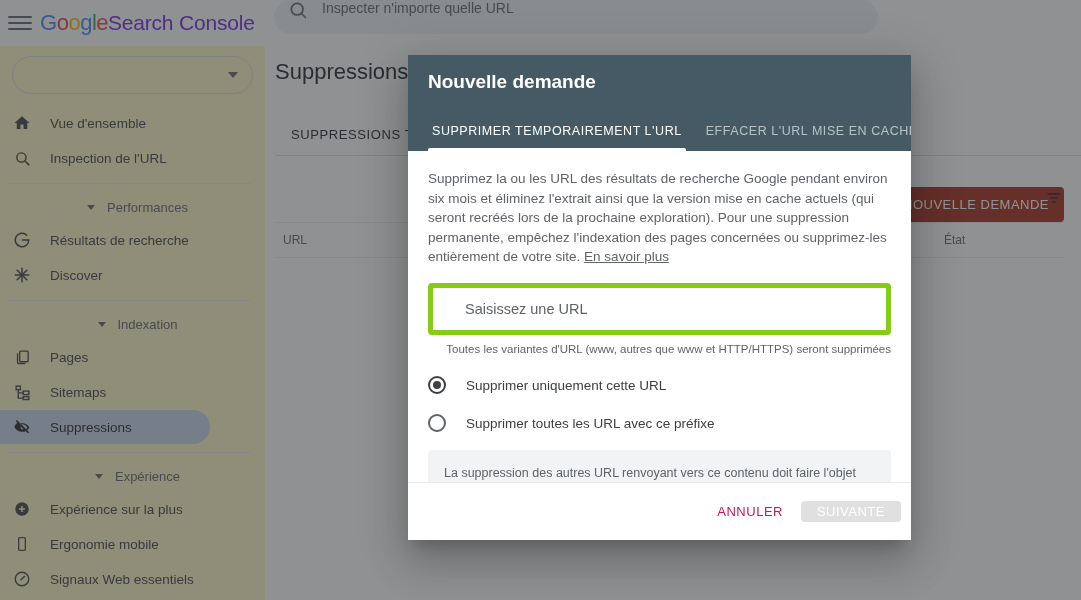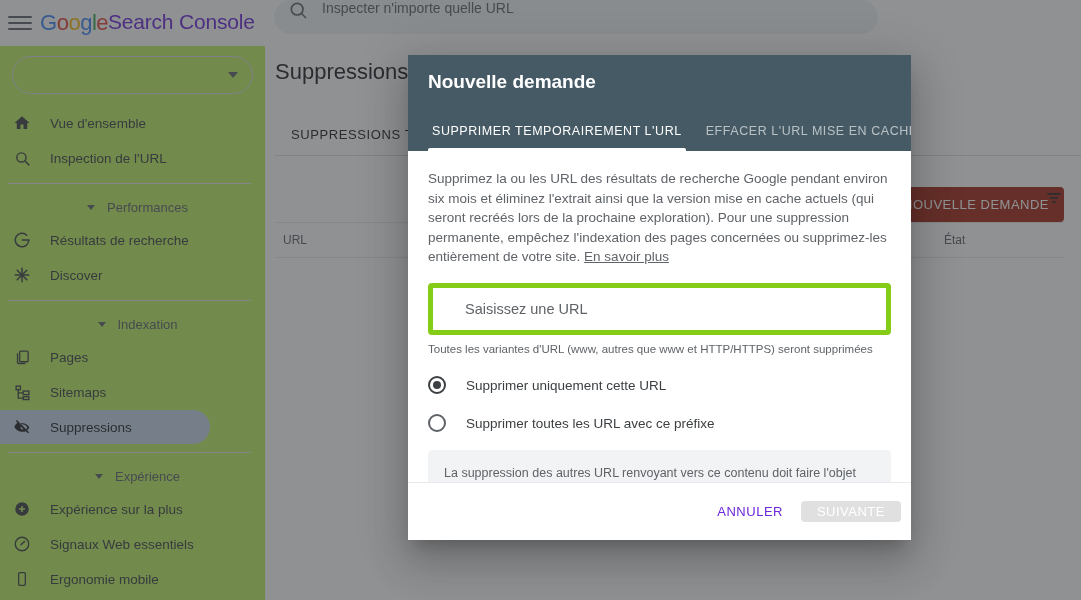--- a/index.html
+++ b/index.html
@@ -53,21 +53,21 @@
     height: 2px;
     background: #5f6368;
     border-radius: 1px;
   }
 
   .brand {
     font-size: 21px;
     letter-spacing: -0.2px;
     white-space: nowrap;
     display: flex;
-    align-items: flex-start;
+    align-items: center;
     cursor: pointer;
   }
   .brand .g-logo { font-size: 22px; font-weight: 400; letter-spacing: -0.5px; }
   .brand .g-logo .b { color: #4285f4; }
   .brand .g-logo .r { color: #ea4335; }
   .brand .g-logo .y { color: #fbbc05; }
   .brand .g-logo .g { color: #34a853; }
   .brand .sc-text { color: #6d28d9; font-size: 21px; }
 
   .search-pill {
@@ -88,21 +88,21 @@
     font-size: 14px;
   }
 
   
   .sidebar {
     position: absolute;
     top: 46px;
     left: 0;
     width: 265px;
     bottom: 0;
-    background: #bef264;
+    background: #fef9c3;
     padding-top: 6px;
   }
 
   .property-select {
     margin: 4px 12px 12px 12px;
     height: 38px;
     border: 1px solid #dadce0;
     border-radius: 20px;
     display: flex;
     align-items: center;
@@ -371,21 +371,21 @@
     color: #202124;
     font-family: inherit;
     background: transparent;
   }
   .url-field input::placeholder { color: #5f6368; }
 
   .field-hint {
     margin-top: 8px;
     font-size: 11.5px;
     color: #5f6368;
-    text-align: left;
+    text-align: right;
   }
 
   .radio-list { margin-top: 14px; }
   .radio-row {
     display: flex;
     align-items: center;
     height: 33px;
     margin-bottom: 5px;
     cursor: pointer;
   }
@@ -424,21 +424,21 @@
     border-top: 1px solid #e8eaed;
     display: flex;
     align-items: center;
     justify-content: flex-end;
     padding-right: 10px;
     gap: 4px;
   }
   .btn-text {
     background: transparent;
     border: none;
-    color: #6d28d9;
+    color: #be185d;
     font-size: 13px;
     font-weight: 500;
     letter-spacing: 0.5px;
     padding: 9px 14px;
     border-radius: 4px;
     cursor: pointer;
     font-family: inherit;
   }
   .btn-disabled {
     background: #e0e0e0;
@@ -578,34 +578,34 @@
       <div class="nav-item">
         <span class="ic">
           <svg width="18" height="18" viewBox="0 0 24 24" fill="#3c4043">
             <path d="M12 3a9 9 0 1 0 0 18 9 9 0 0 0 0-18zm1 13h-2v-3H8v-2h3V8h2v3h3v2h-3v3z"></path>
           </svg>
         </span>
         <span>Expérience sur la plus</span>
       </div>
       <div class="nav-item">
         <span class="ic">
+          <svg width="16" height="16" viewBox="0 0 24 24" fill="none" stroke="#3c4043" stroke-width="1.9">
+            <rect x="7" y="2.5" width="10" height="19" rx="1.6"></rect>
+          </svg>
+        </span>
+        <span>Ergonomie mobile</span>
+      </div>
+      <div class="nav-item">
+        <span class="ic">
           <svg width="18" height="18" viewBox="0 0 24 24" fill="none" stroke="#3c4043" stroke-width="1.8">
             <circle cx="12" cy="12" r="9"></circle>
               <path d="M15.5 8.5 10.5 13" stroke-linecap="round"></path>
           </svg>
         </span>
         <span>Signaux Web essentiels</span>
-      </div>
-      <div class="nav-item">
-        <span class="ic">
-          <svg width="16" height="16" viewBox="0 0 24 24" fill="none" stroke="#3c4043" stroke-width="1.9">
-            <rect x="7" y="2.5" width="10" height="19" rx="1.6"></rect>
-          </svg>
-        </span>
-        <span>Ergonomie mobile</span>
       </div>
 
     </div>
 
     <div class="content">
       <div class="content-head">
         <div class="content-title">Suppressions</div>
 
         <div class="tabs-bg">
           <div class="tab-bg active">SUPPRESSIONS TEMPORAIRES</div>

